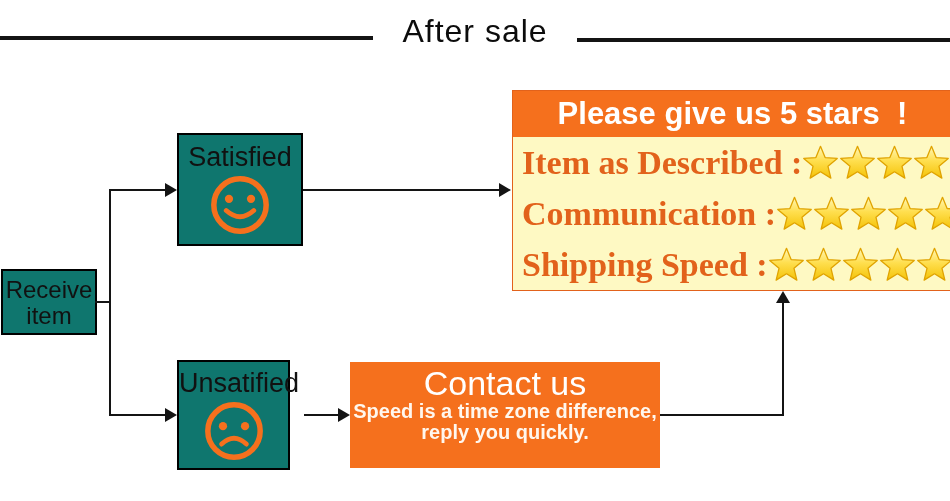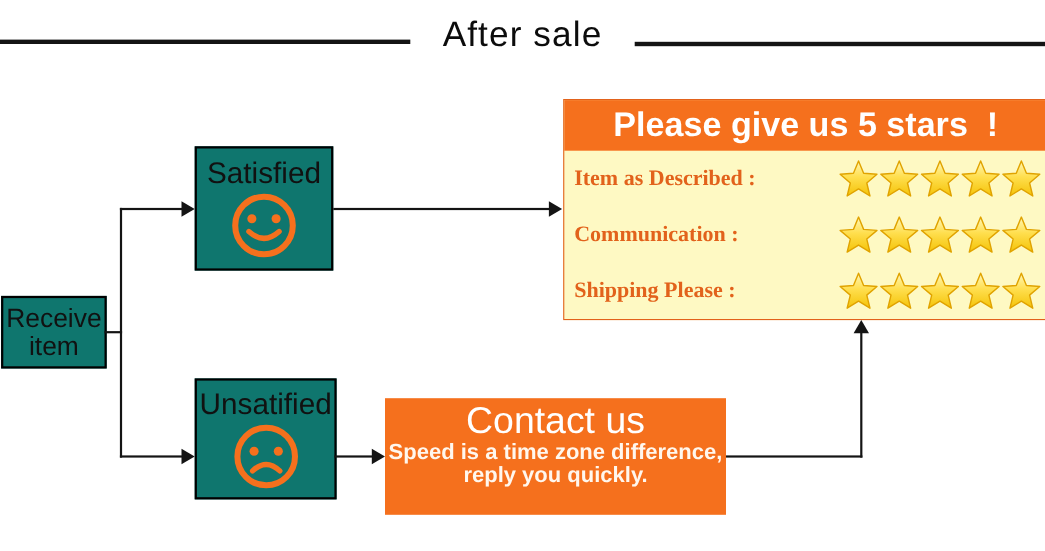--- a/index.html
+++ b/index.html
@@ -24,31 +24,31 @@
     border-left:7px solid transparent;border-right:7px solid transparent;
     border-bottom:12px solid var(--line-black);}
 
   .title{position:absolute;left:373px;top:13px;width:204px;text-align:center;
     font-size:32px;color:#0c0c0c;letter-spacing:1px;}
 
   .node{position:absolute;background:#0f766e;border:2px solid #000;text-align:center;color:#111;}
   .receive{left:1px;top:269px;width:96px;height:66px;font-size:24px;line-height:26px;padding-top:6px;}
   .face-box{width:126px;font-size:27px;}
   .satisfied{left:177px;top:133px;height:113px;padding-top:7px;}
-  .unsatisfied{left:177px;top:344px;width:129px;height:110px;padding-top:6px;}
+  .unsatisfied{left:177px;top:360px;width:113px;height:110px;padding-top:6px;}
   .face-box svg{display:block;margin:1px auto 0 auto;}
 
   .stars-panel{position:absolute;left:512px;top:90px;width:441px;height:201px;
     background:#fef9c3;border:1px solid var(--text-orange);font-weight:bold;}
   .stars-header{height:46px;background:var(--orange);color:#fff;
     text-align:center;font-size:31px;line-height:45px;}
   .rating-row{height:51px;display:flex;align-items:center;justify-content:space-between;
     padding:0 5px 0 9px;}
   .rating-label{font-family:"Liberation Serif","DejaVu Serif",serif;
-    font-size:20px;color:var(--text-orange);white-space:nowrap;}
+    font-size:34px;color:var(--text-orange);white-space:nowrap;}
   .star-strip{display:flex;align-items:center;}
   .star-strip svg{display:block;}
 
   .contact{position:absolute;left:350px;top:362px;width:310px;height:106px;
     background:var(--orange);color:#FFF7EE;text-align:center;}
   .contact-title{font-size:34px;color:#fff;margin-top:3px;line-height:36px;}
   .contact-line{font-size:20px;font-weight:bold;line-height:21px;}
 
   .hidden-defs{position:absolute;width:0;height:0;overflow:hidden;}
 </style>
@@ -145,21 +145,21 @@
           </svg>
           <svg width="37" height="38" viewBox="0 0 40 40">
             <polygon points="20,2 25,14.1 38.1,15.1 28.1,23.6 31.2,36.4 20,29.5 8.8,36.4 11.9,23.6 1.9,15.1 15,14.1" fill="url(#starGrad)" stroke="var(--star-edge)" stroke-width="1.4" stroke-linejoin="round"></polygon>
           </svg>
           <svg width="37" height="38" viewBox="0 0 40 40">
             <polygon points="20,2 25,14.1 38.1,15.1 28.1,23.6 31.2,36.4 20,29.5 8.8,36.4 11.9,23.6 1.9,15.1 15,14.1" fill="url(#starGrad)" stroke="var(--star-edge)" stroke-width="1.4" stroke-linejoin="round"></polygon>
           </svg>
         </span>
     </div>
     <div class="rating-row">
-      <span class="rating-label">Shipping Please :</span>
+      <span class="rating-label">Shipping Speed :</span>
       <span class="star-strip">
           <svg width="37" height="38" viewBox="0 0 40 40">
             <polygon points="20,2 25,14.1 38.1,15.1 28.1,23.6 31.2,36.4 20,29.5 8.8,36.4 11.9,23.6 1.9,15.1 15,14.1" fill="url(#starGrad)" stroke="var(--star-edge)" stroke-width="1.4" stroke-linejoin="round"></polygon>
           </svg>
           <svg width="37" height="38" viewBox="0 0 40 40">
             <polygon points="20,2 25,14.1 38.1,15.1 28.1,23.6 31.2,36.4 20,29.5 8.8,36.4 11.9,23.6 1.9,15.1 15,14.1" fill="url(#starGrad)" stroke="var(--star-edge)" stroke-width="1.4" stroke-linejoin="round"></polygon>
           </svg>
           <svg width="37" height="38" viewBox="0 0 40 40">
             <polygon points="20,2 25,14.1 38.1,15.1 28.1,23.6 31.2,36.4 20,29.5 8.8,36.4 11.9,23.6 1.9,15.1 15,14.1" fill="url(#starGrad)" stroke="var(--star-edge)" stroke-width="1.4" stroke-linejoin="round"></polygon>
           </svg>

